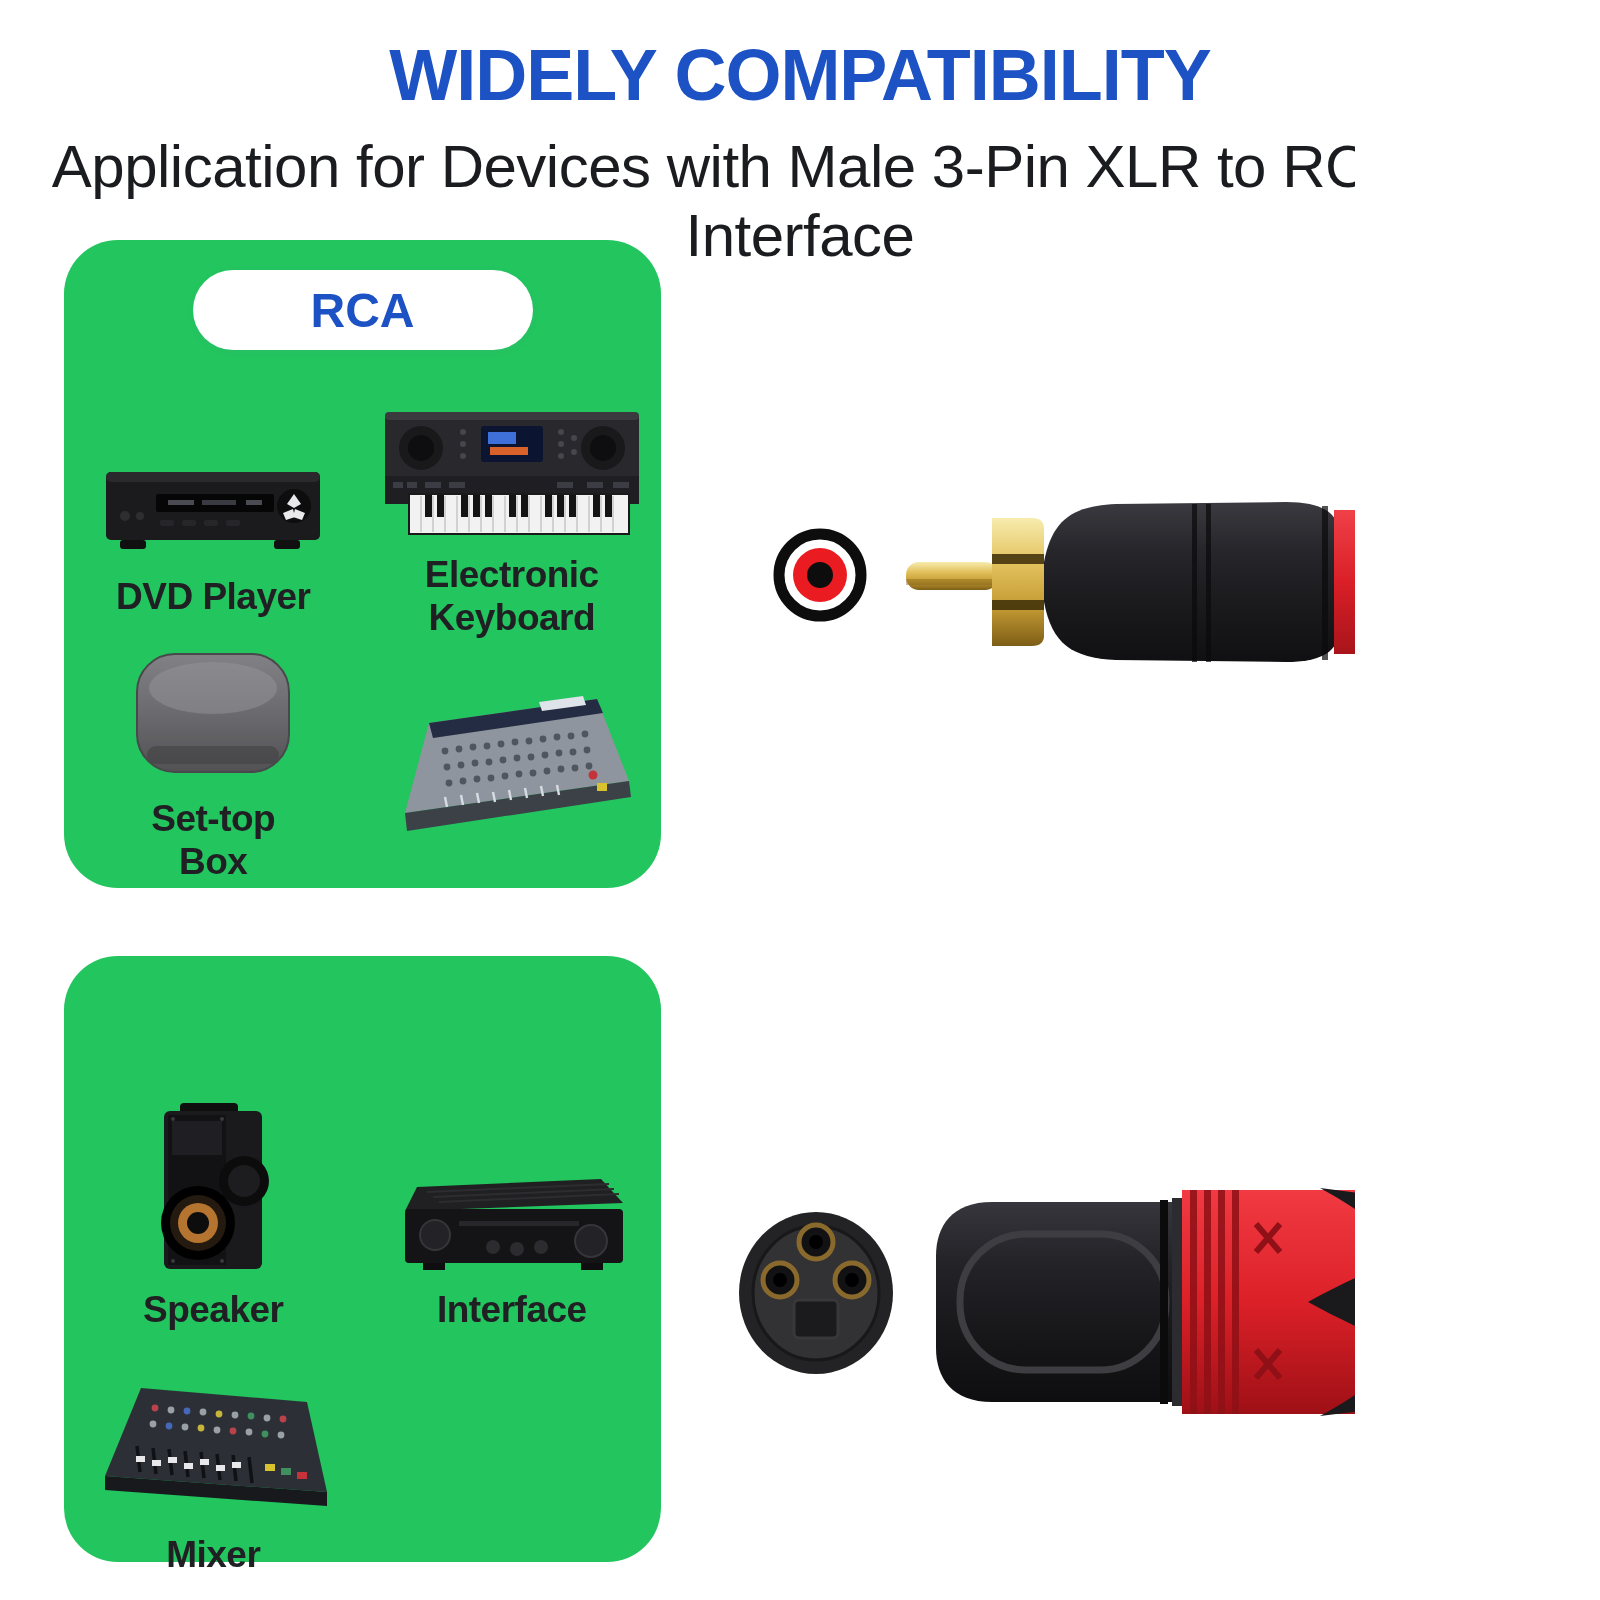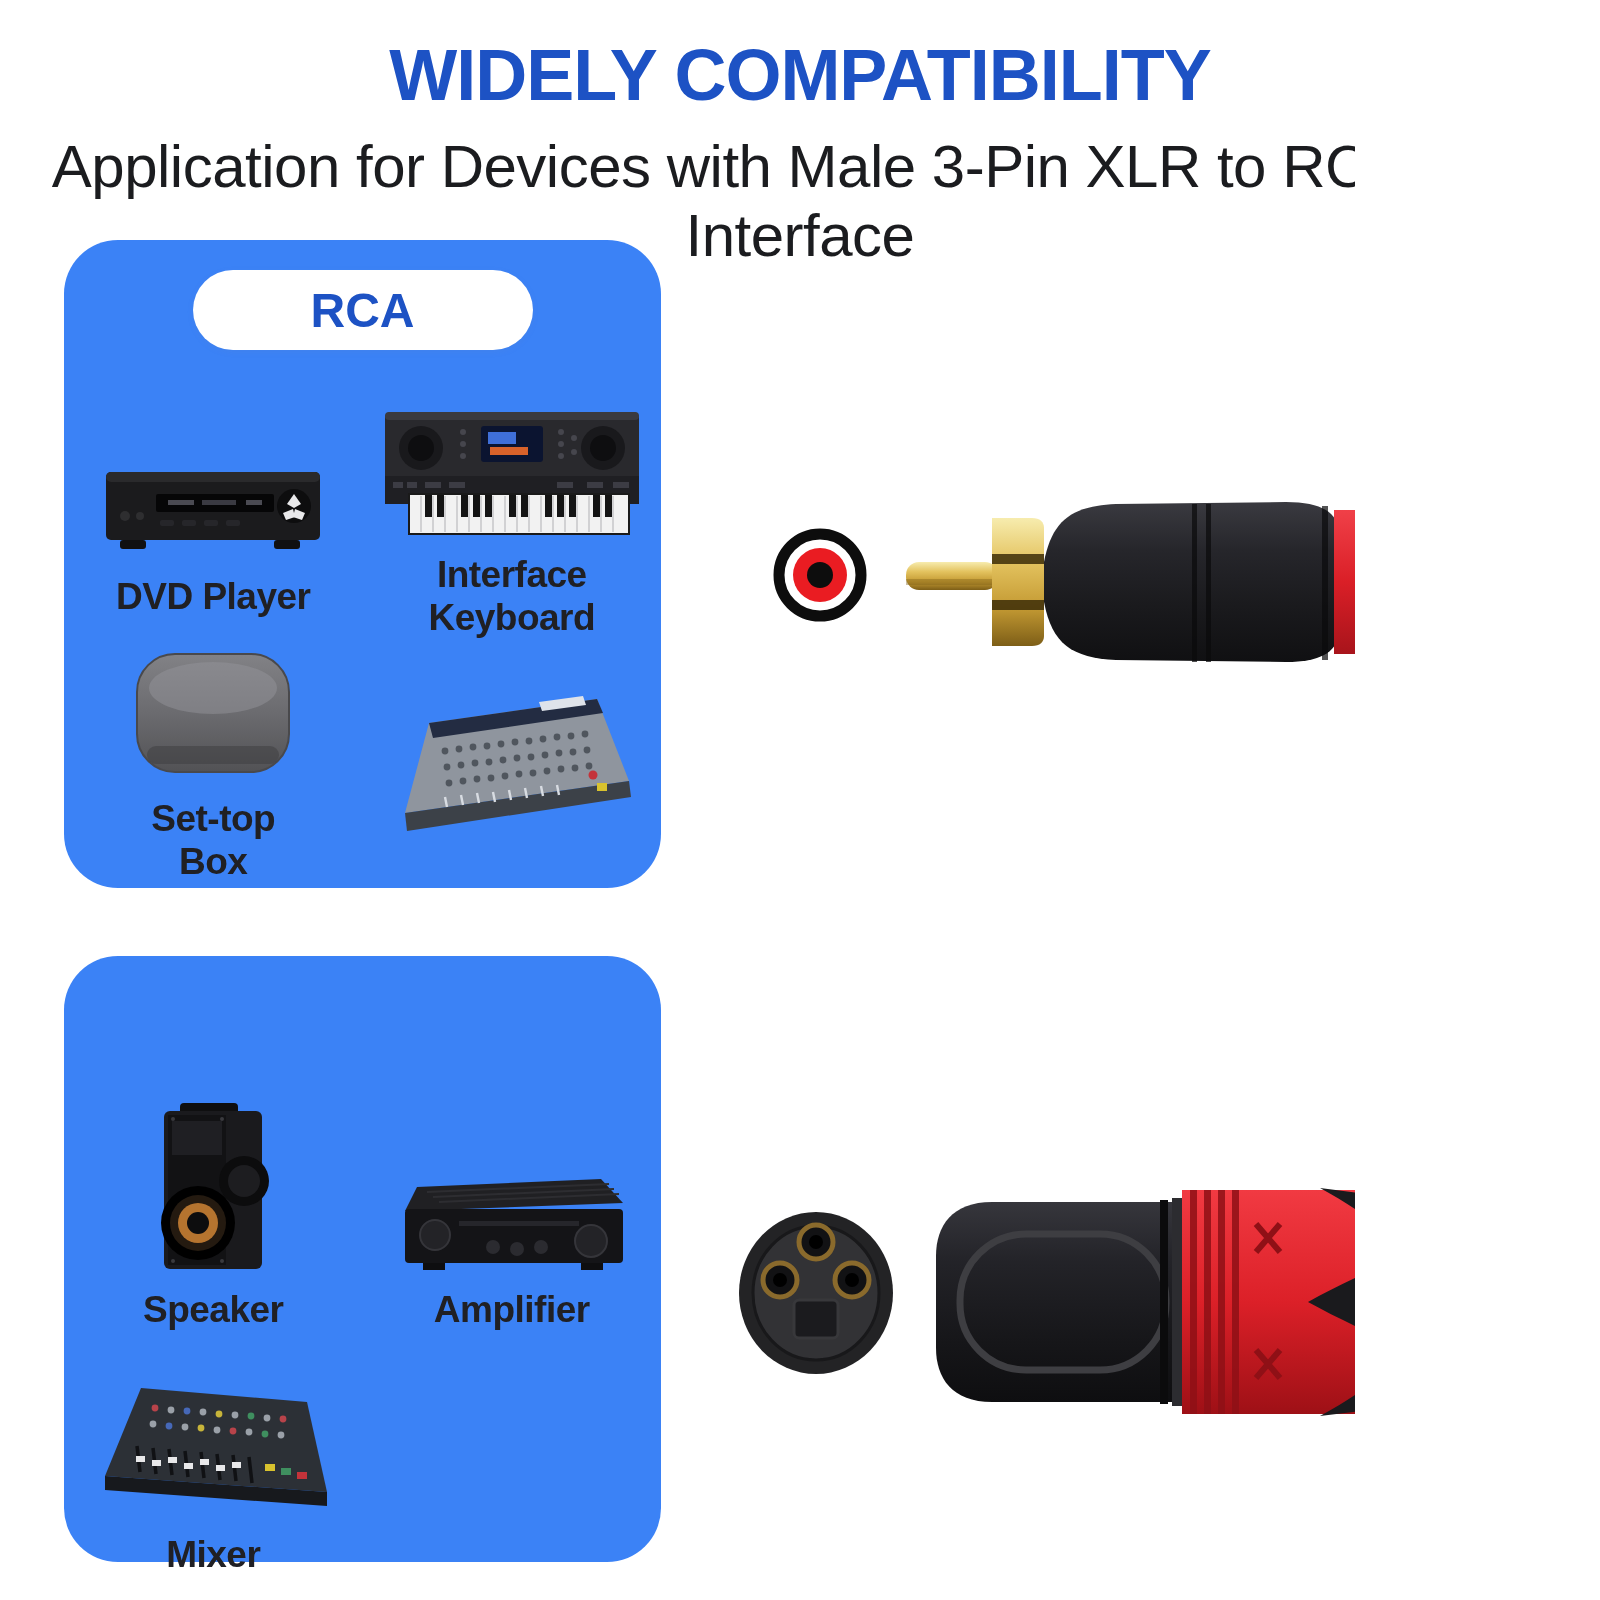--- a/index.html
+++ b/index.html
@@ -3,21 +3,21 @@
 <meta charset="utf-8">
 <style>
   html,body{margin:0;padding:0;background:#ffffff;}
   .page{position:relative;width:1355px;height:1600px;background:#ffffff;overflow:hidden;
         font-family:"Liberation Sans","DejaVu Sans",sans-serif;}
   
   .header{position:absolute;left:0;top:34px;width:1600px;text-align:center;}
   .title{margin:0;font-size:72px;font-weight:bold;letter-spacing:-1px;color:#1d52c4;}
   .subtitle{margin:16px 0 0 0;font-size:60px;font-weight:400;letter-spacing:-0.5px;color:#1b1c1f;}
   
-  .panel{position:absolute;left:64px;width:597px;background:#3b82f6;border-radius:54px;}
+  .panel{position:absolute;left:64px;width:597px;background:#22c55e;border-radius:54px;}
   .panel-rca{top:240px;height:648px;}
   .panel-xlr{top:956px;height:606px;}
   .pill{position:absolute;left:50%;transform:translateX(-50%);background:#ffffff;
         border-radius:44px;height:80px;min-width:340px;display:flex;align-items:center;
         justify-content:center;box-shadow:0 2px 6px rgba(120,140,170,0.10);}
   .panel-rca .pill{top:30px;}
   .panel-xlr .pill{top:36px;}
   .pill span{font-size:48px;font-weight:bold;color:#1d52c4;letter-spacing:0;}
   .devices{position:absolute;left:0;right:0;display:grid;grid-template-columns:1fr 1fr;}
   .panel-rca .devices{top:150px;grid-template-rows:250px 240px;}
@@ -123,21 +123,21 @@
               <rect x="128" y="95" width="7" height="22"></rect>
                 <rect x="140" y="95" width="7" height="22"></rect>
               <rect x="164" y="95" width="7" height="22"></rect>
                 <rect x="176" y="95" width="7" height="22"></rect>
                 <rect x="188" y="95" width="7" height="22"></rect>
               <rect x="212" y="95" width="7" height="22"></rect>
                 <rect x="224" y="95" width="7" height="22"></rect>
             </g>
           </svg>
         </div>
-        <figcaption class="dlabel" style="max-width:205px">Interface Keyboard</figcaption>
+        <figcaption class="dlabel" style="max-width:205px">Electronic Keyboard</figcaption>
       </figure>
 
       <figure class="device">
         <div class="dimg">
           <svg width="185" height="148" viewBox="0 0 185 148">
             <defs>
               <linearGradient id="stbG" x1="0" y1="0" x2="0" y2="1">
                 <stop offset="0" stop-color="#828286"></stop>
                   <stop offset="0.5" stop-color="#6b6b6f"></stop>
                   <stop offset="1" stop-color="#525255"></stop>
@@ -241,21 +241,21 @@
             <g fill="#2b2b30">
               <circle cx="100" cy="84" r="7"></circle>
                 <circle cx="124" cy="86" r="7"></circle>
                 <circle cx="148" cy="84" r="7"></circle>
             </g>
             <rect x="66" y="58" width="120" height="5" fill="#26262b"></rect>
             <rect x="30" y="100" width="22" height="7" fill="#0e0e10"></rect>
             <rect x="188" y="100" width="22" height="7" fill="#0e0e10"></rect>
           </svg>
         </div>
-        <figcaption class="dlabel" style="max-width:220px">Amplifier</figcaption>
+        <figcaption class="dlabel" style="max-width:220px">Interface</figcaption>
       </figure>
 
       <figure class="device">
         <div class="dimg">
           <svg width="248" height="146" viewBox="0 0 248 146">
             <polygon points="52,14 218,28 238,118 16,102" fill="#2c3036"></polygon>
             <polygon points="16,102 238,118 238,132 16,116" fill="#17191d"></polygon>
             <g>
               <circle cx="66" cy="34" r="3.4" fill="#b8434a"></circle>
                 <circle cx="82" cy="36" r="3.4" fill="#9aa0a8"></circle>

